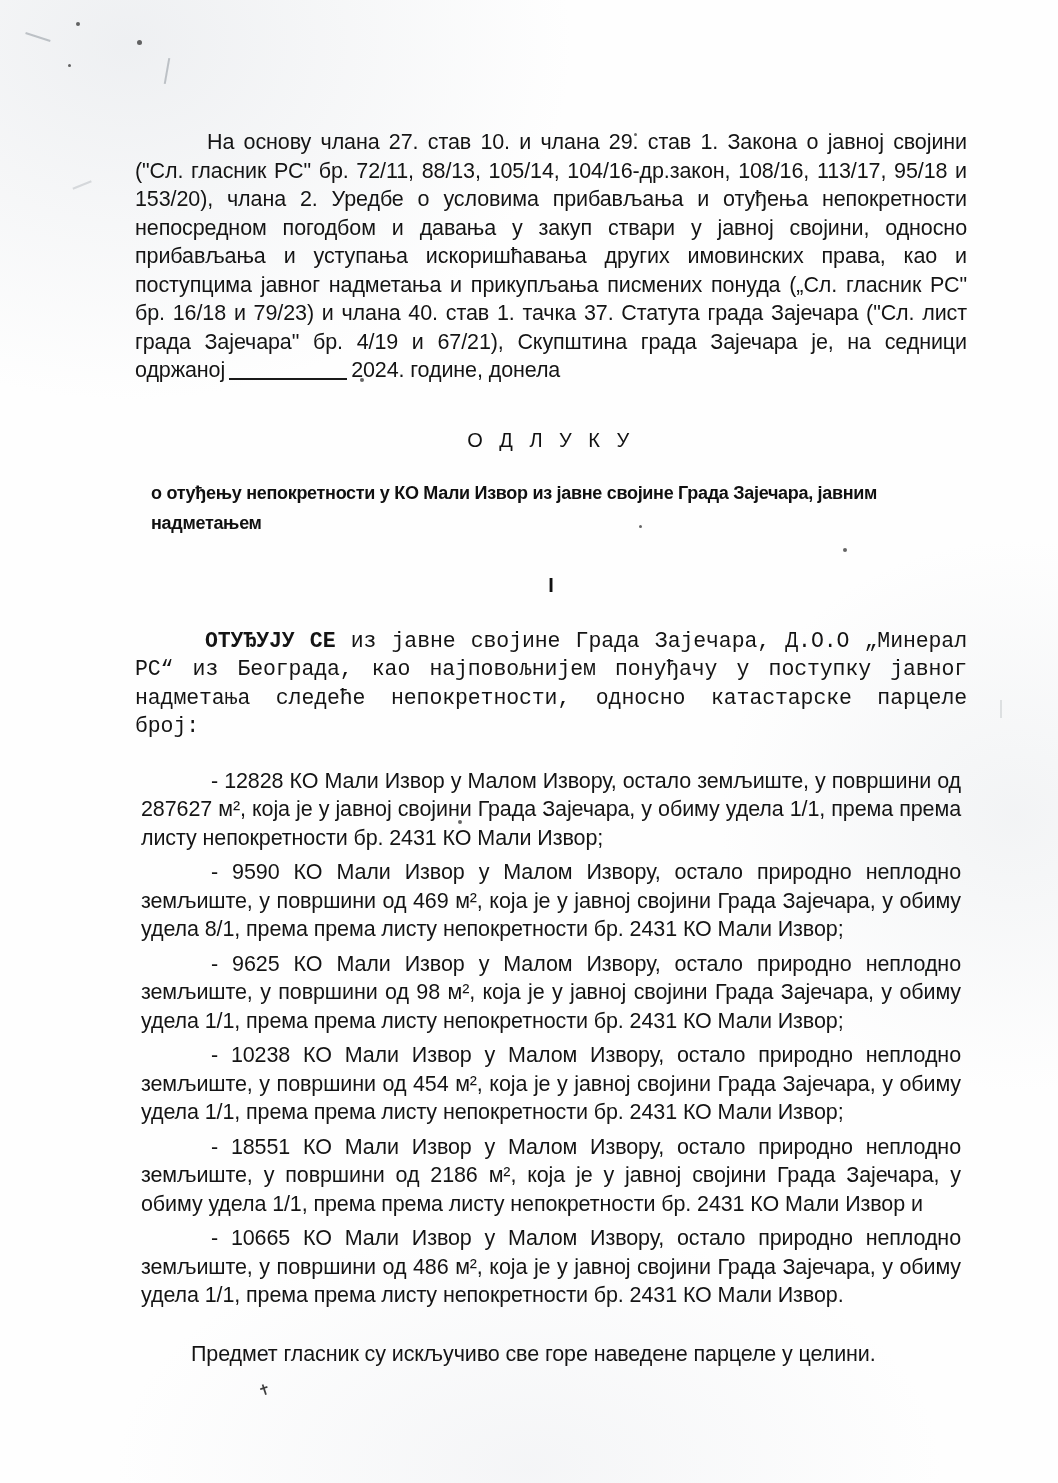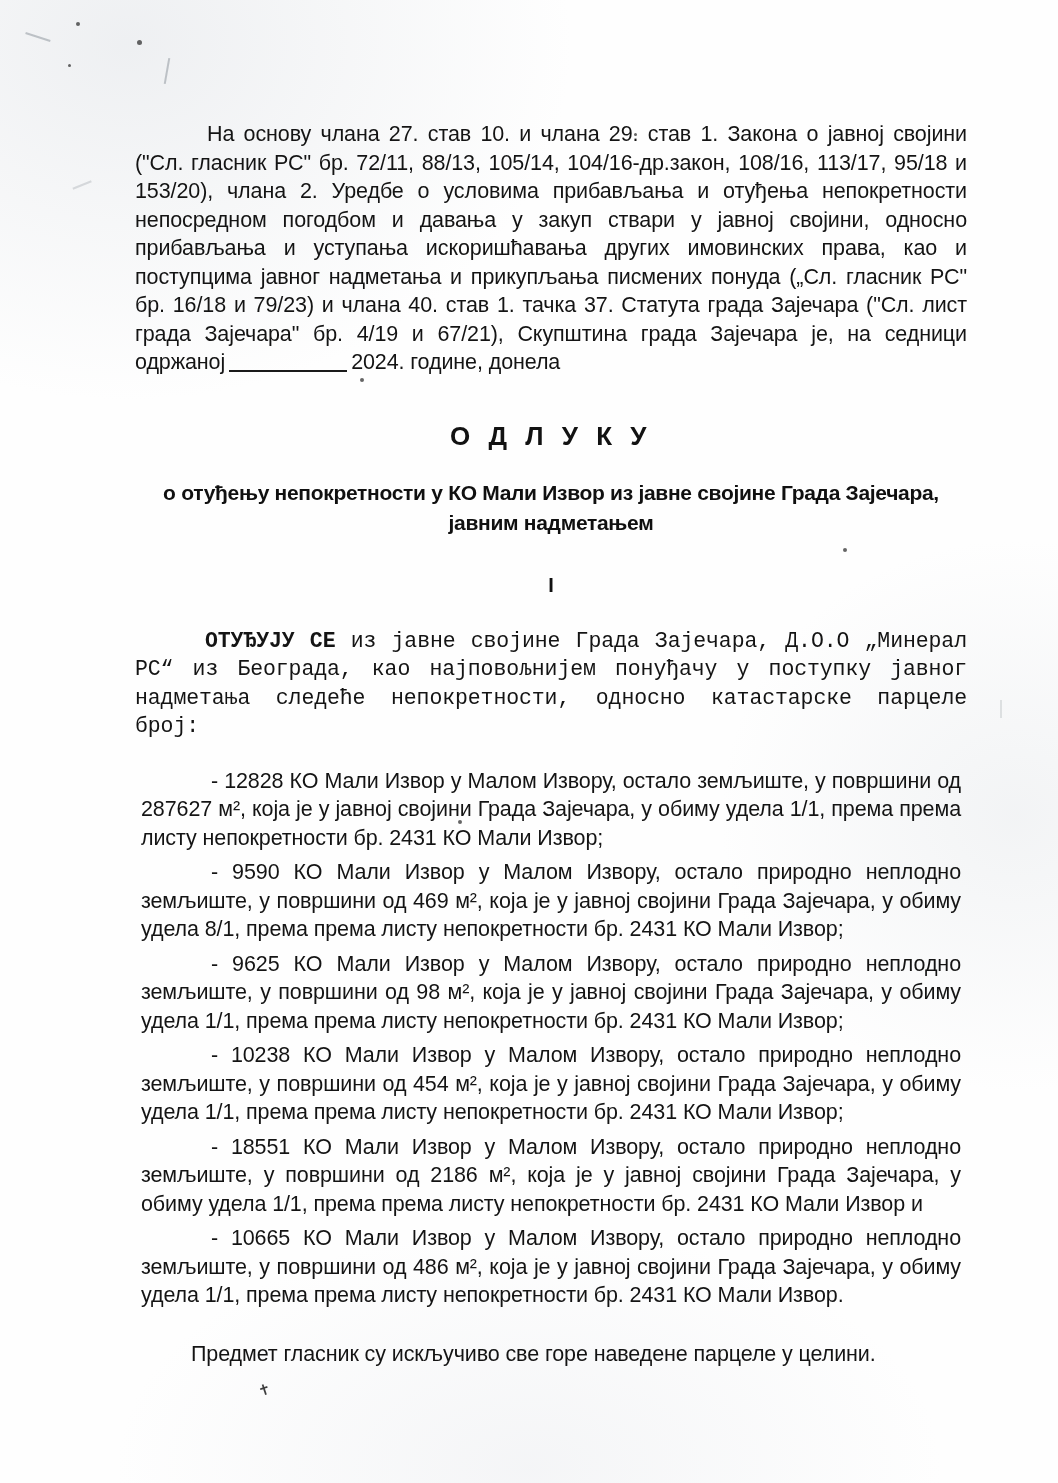--- a/index.html
+++ b/index.html
@@ -25,47 +25,47 @@
     inset: 0;
     background:
       radial-gradient(ellipse 70% 40% at 12% 3%, rgba(225,228,232,.55), rgba(255,255,255,0) 60%),
       radial-gradient(ellipse 45% 30% at 96% 55%, rgba(228,231,234,.45), rgba(255,255,255,0) 62%),
       radial-gradient(ellipse 60% 25% at 50% 99%, rgba(230,232,236,.40), rgba(255,255,255,0) 65%);
     pointer-events: none;
   }
   .content {
     position: absolute;
     left: 135px;
-    top: 120px;
+    top: 128px;
     width: 832px;
   }
   p {
     margin: 0;
     font-size: 21.5px;
     line-height: 28.5px;
     text-align: justify;
     text-justify: inter-word;
     letter-spacing: -0.1px;
     color: #141414;
   }
   .intro {
     text-indent: 72px;
   }
   .heading-decision {
     margin-top: 44px;
     text-align: center;
-    font-size: 26px;
-    font-weight: 700;
+    font-size: 20px;
+    font-weight: 400;
     letter-spacing: 5.5px;
     color: #121212;
   }
   .subtitle {
     margin-top: 26px;
-    text-align: center;
-    font-size: 21px;
+    text-align: left;
+    font-size: 18px;
     line-height: 30px;
     font-weight: 700;
     font-stretch: condensed;
     letter-spacing: -0.3px;
     color: #101010;
     padding: 0 16px;
   }
   .section-numeral {
     margin-top: 36px;
     text-align: center;

